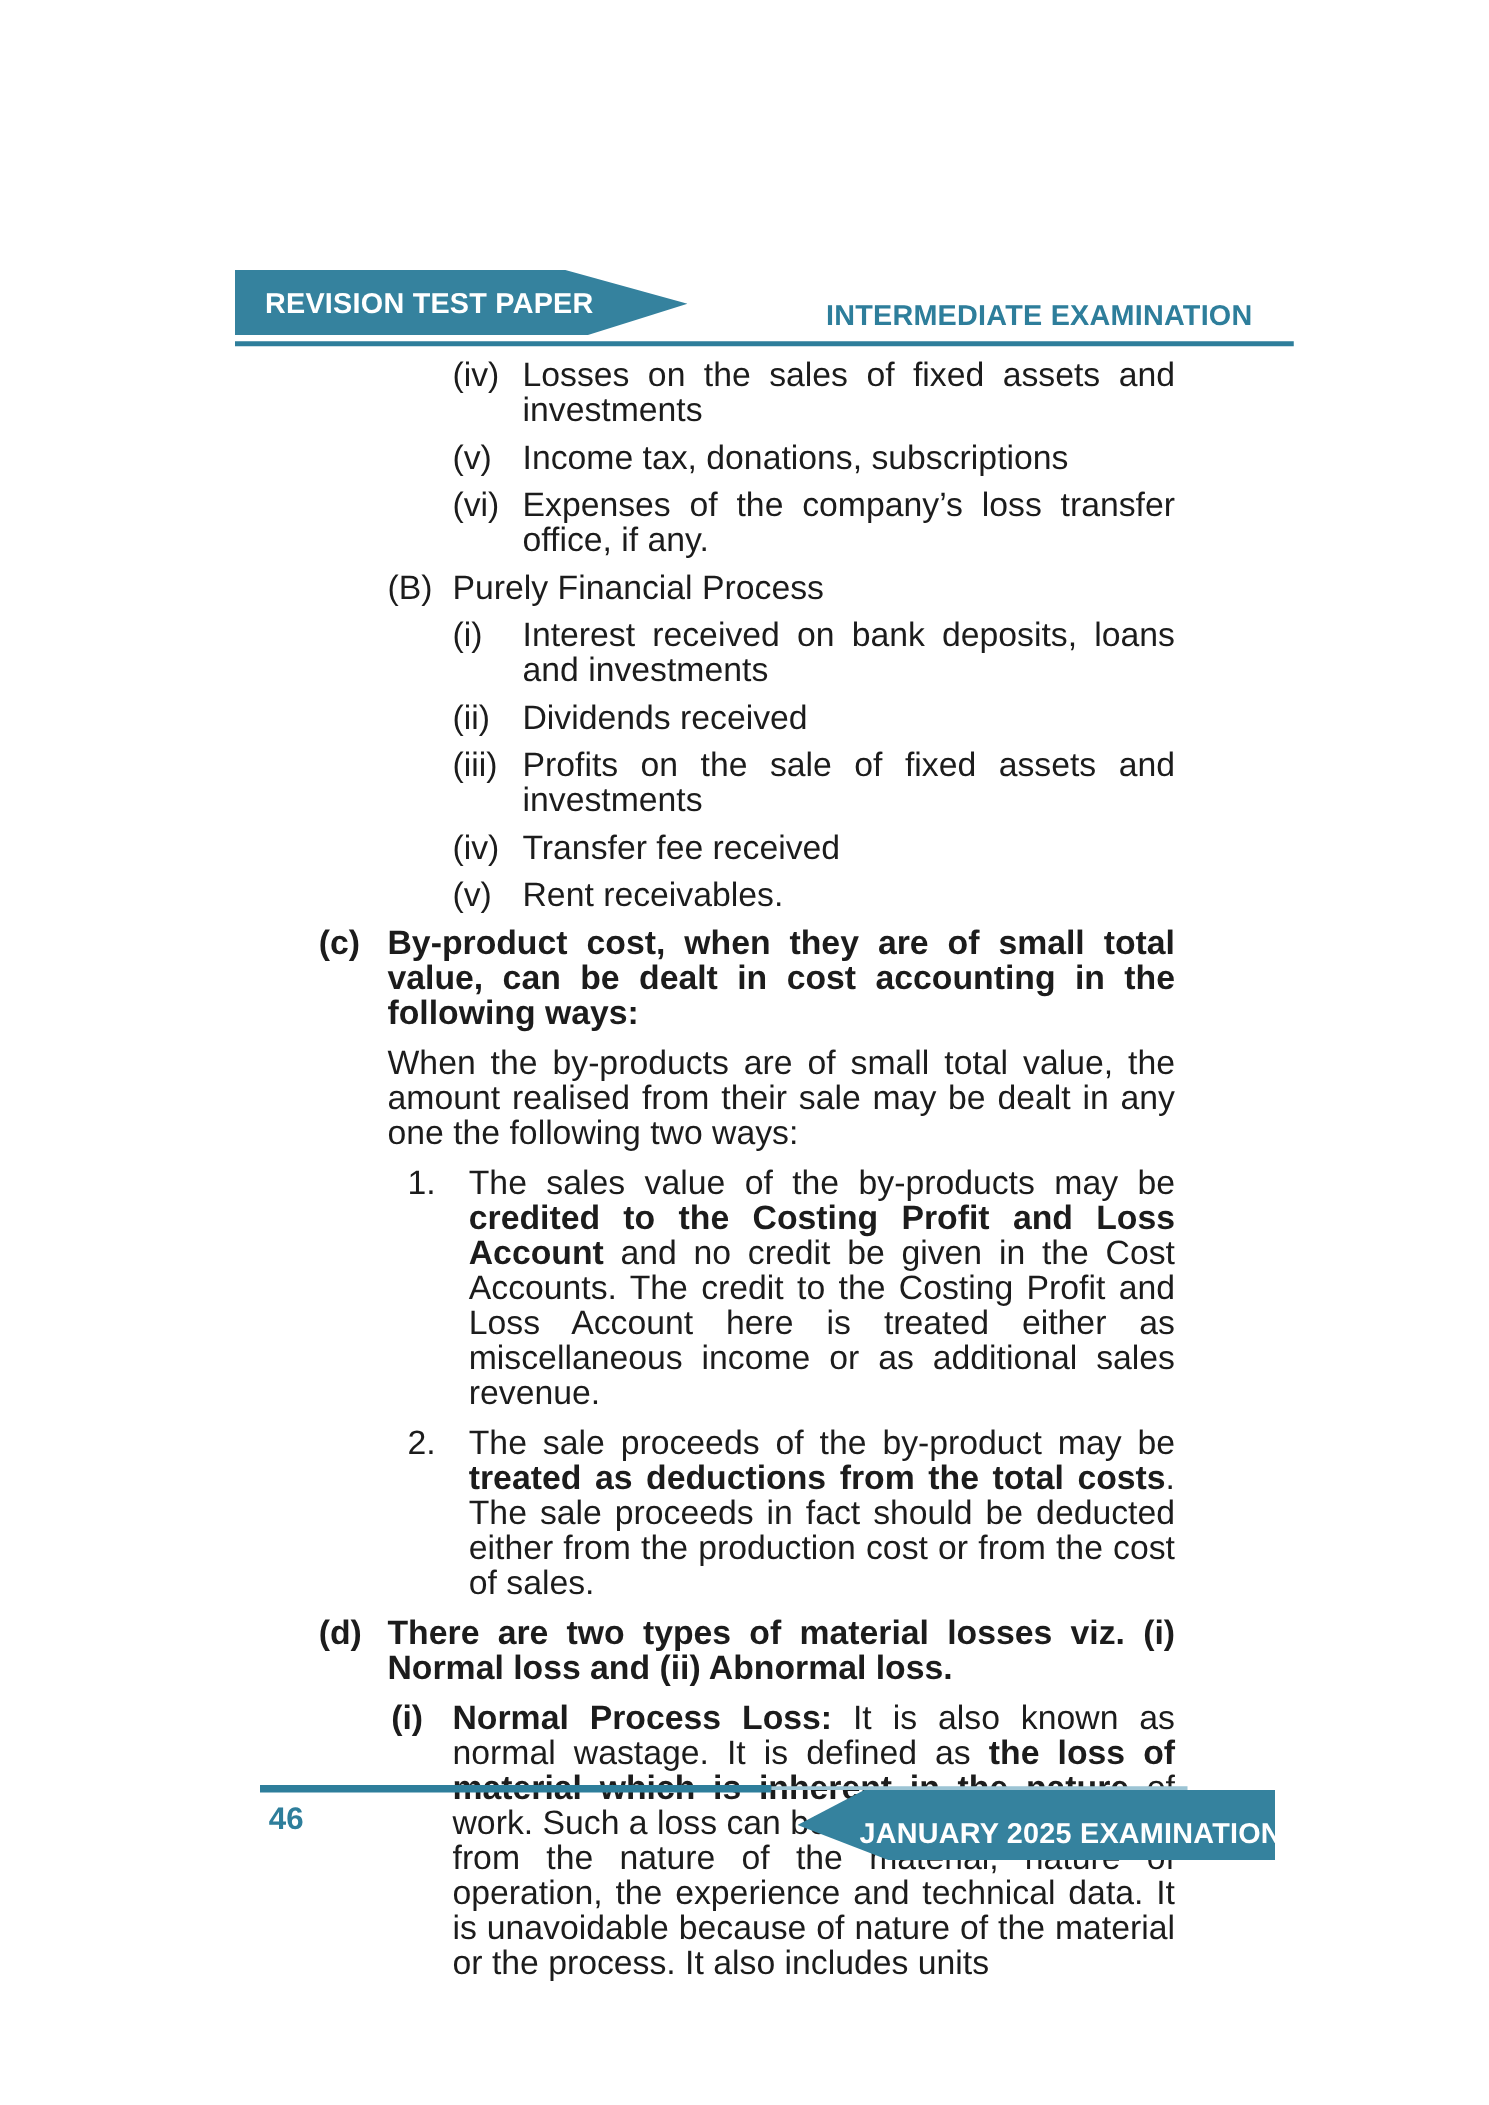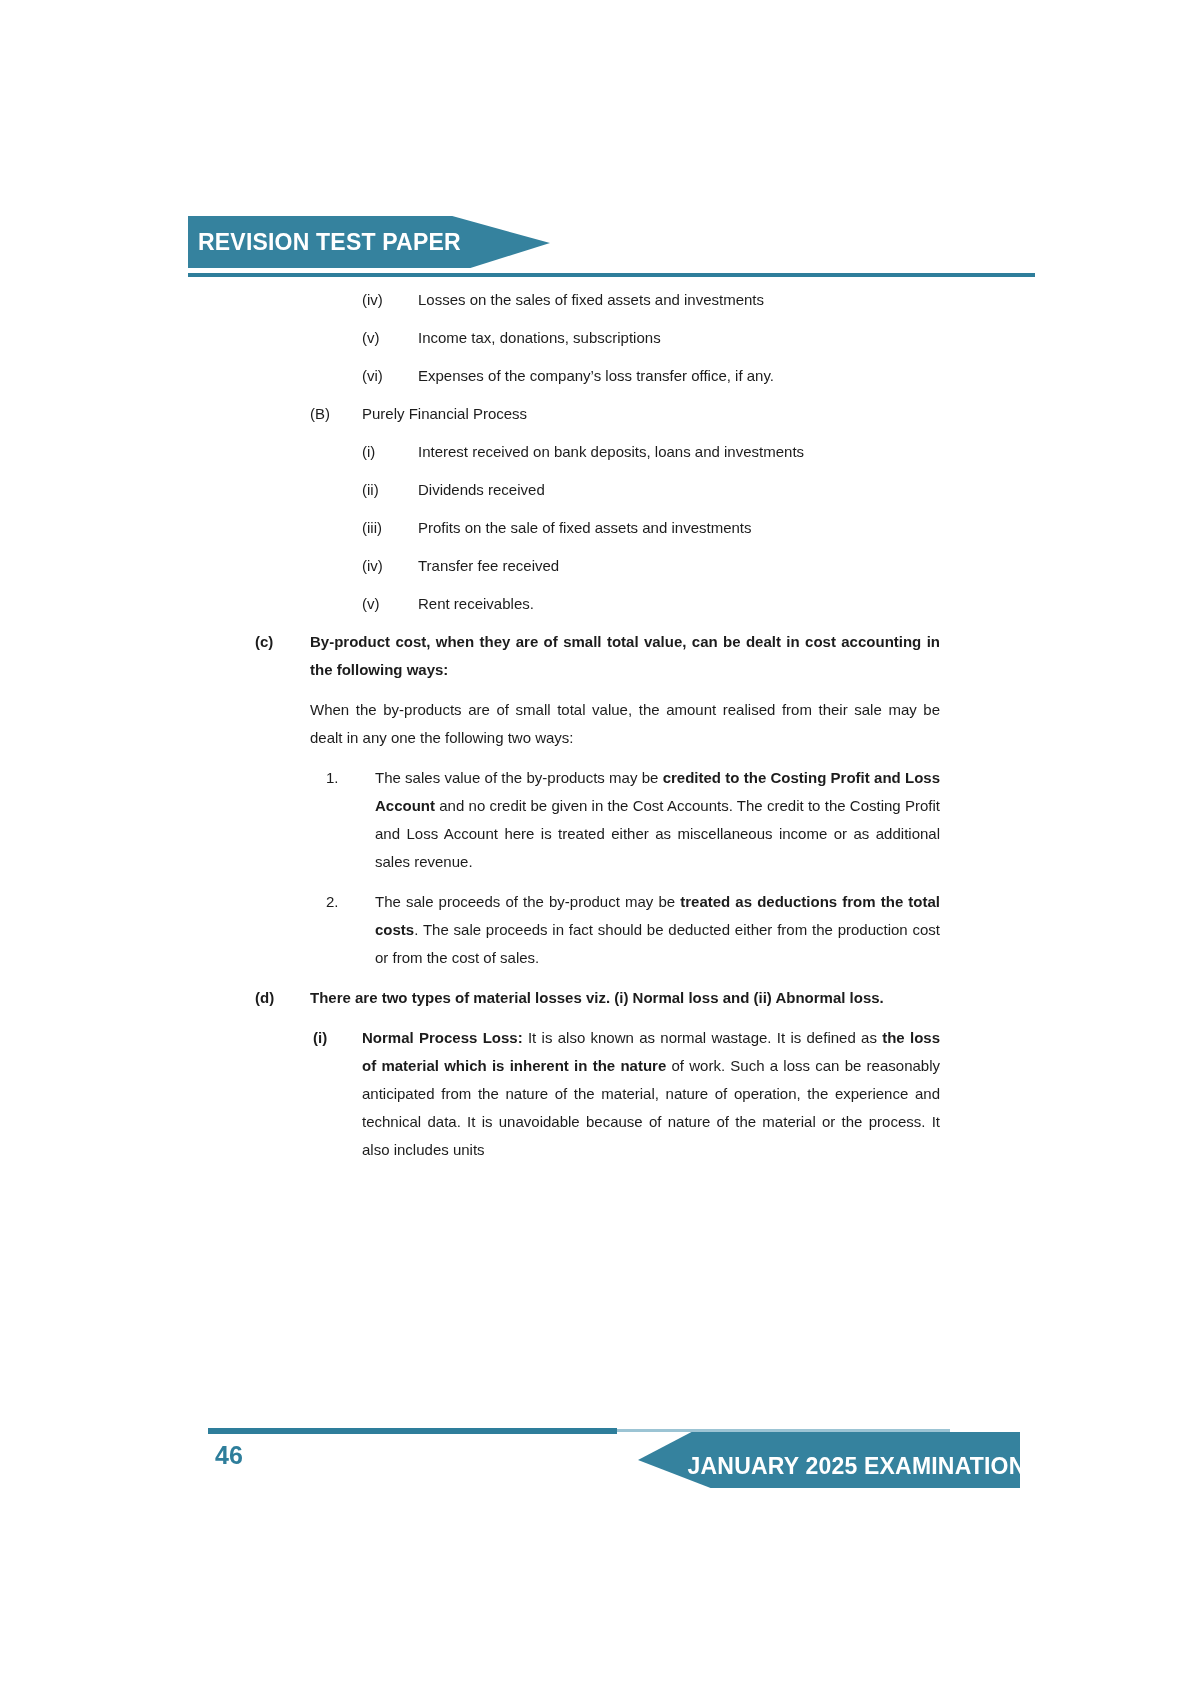--- a/index.html
+++ b/index.html
@@ -17,37 +17,37 @@
     color:var(--ink);
     overflow:hidden;
   }
   
   .header-banner{
     position:absolute;left:188px;top:216px;
     width:362px;height:52px;
     background:var(--teal);
     clip-path:polygon(0 0,73% 0,100% 52%,78% 100%,0 100%);
     display:flex;align-items:center;
-    box-sizing:border-box;padding-left:10px;
+    box-sizing:border-box;padding-left:24px;
   }
   .header-banner .banner-text{
     color:#ffffff;font-weight:bold;font-size:23px;letter-spacing:.2px;white-space:nowrap;
   }
   .header-right{
     position:absolute;top:239px;right:189px;
     color:var(--teal-text);font-weight:bold;font-size:23px;letter-spacing:.2px;white-space:nowrap;
   }
   .header-rule{
     position:absolute;left:188px;top:273px;width:847px;height:4px;
     background:var(--teal-text);
   }
   
   .content{
     position:absolute;left:188px;top:286px;width:752px;
-    font-size:15px;line-height:28px;
+    font-size:27px;line-height:28px;
   }
   .block{display:flex;margin-bottom:10px;box-sizing:border-box;}
   .block .label{flex:0 0 auto;}
   .block .text{flex:1 1 auto;text-align:justify;}
   .b{font-weight:bold;}
   
   .li1{padding-left:67px;margin-top:4px;margin-bottom:12px;}
   .li1 .label{width:55px;}
   .li2{padding-left:122px;}
   .li2 .label{width:52px;}
@@ -83,20 +83,21 @@
   }
 </style>
 </head>
 <body>
 
 <div class="page">
 
   <div class="header-banner">
     <span class="banner-text">REVISION TEST PAPER</span>
   </div>
+  <div class="header-right">INTERMEDIATE EXAMINATION</div>
   <div class="header-rule"></div>
 
   <div class="content" id="content-blocks">
       <div class="block li3">
         <span class="label">(iv)</span>
         <div class="text"><span>Losses on the sales of fixed assets and investments</span></div>
       </div>
       <div class="block li3">
         <span class="label">(v)</span>
         <div class="text"><span>Income tax, donations, subscriptions</span></div>

